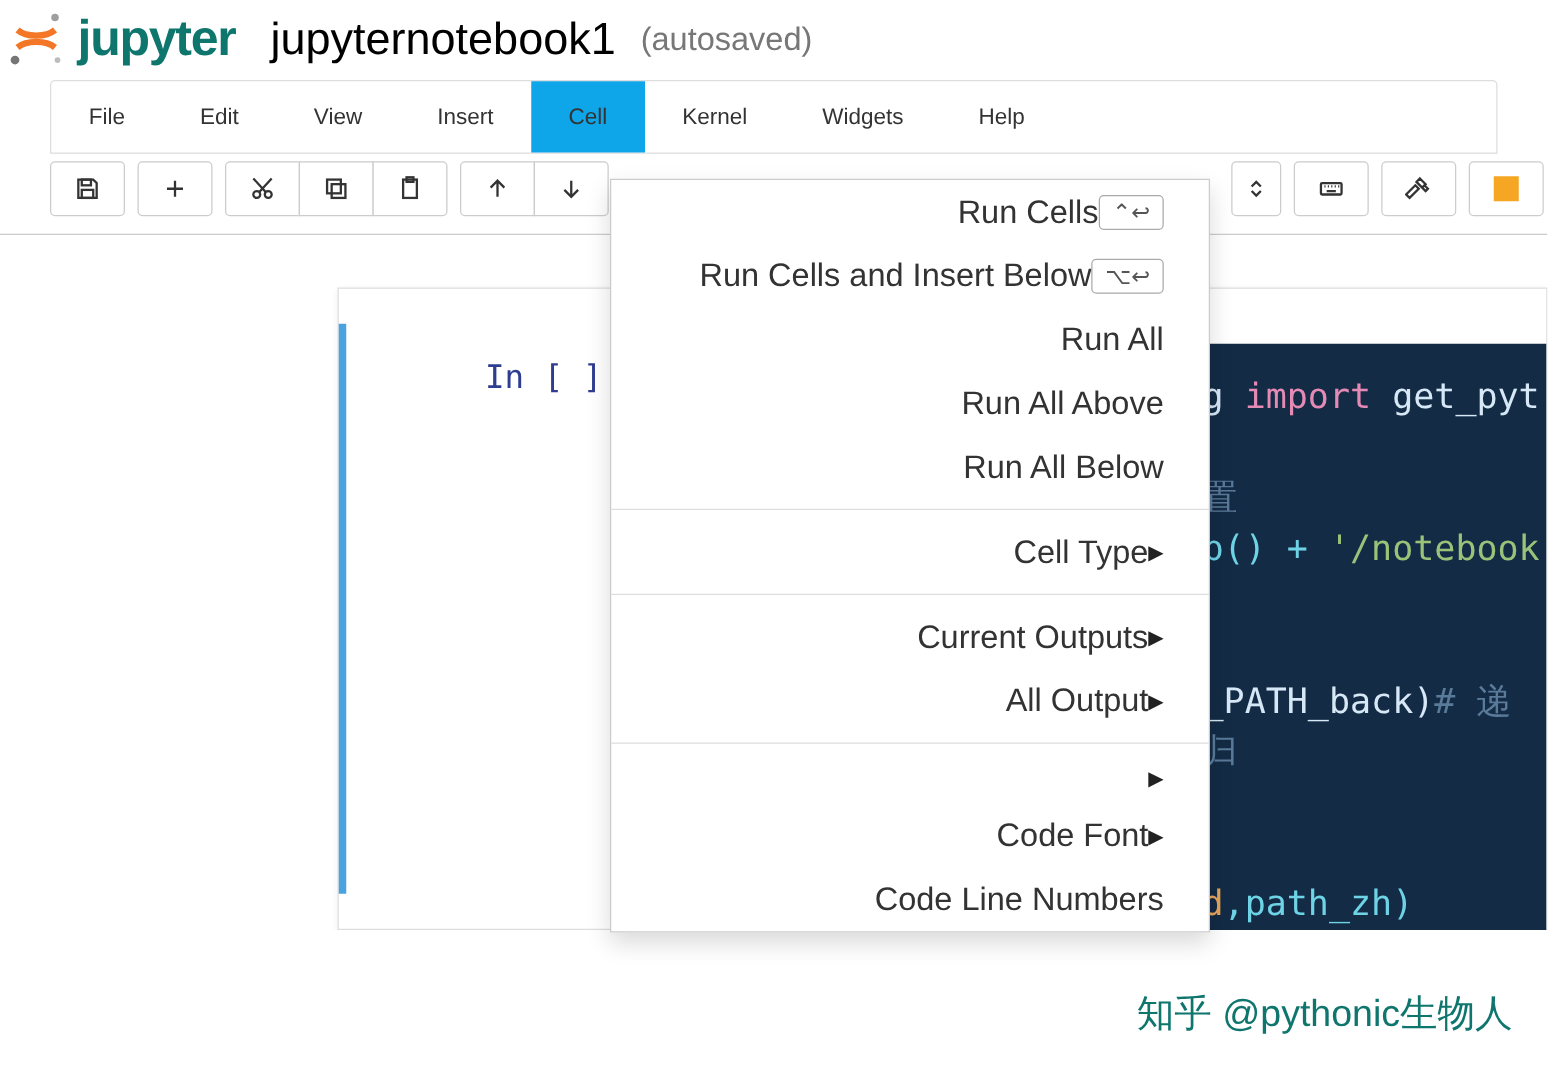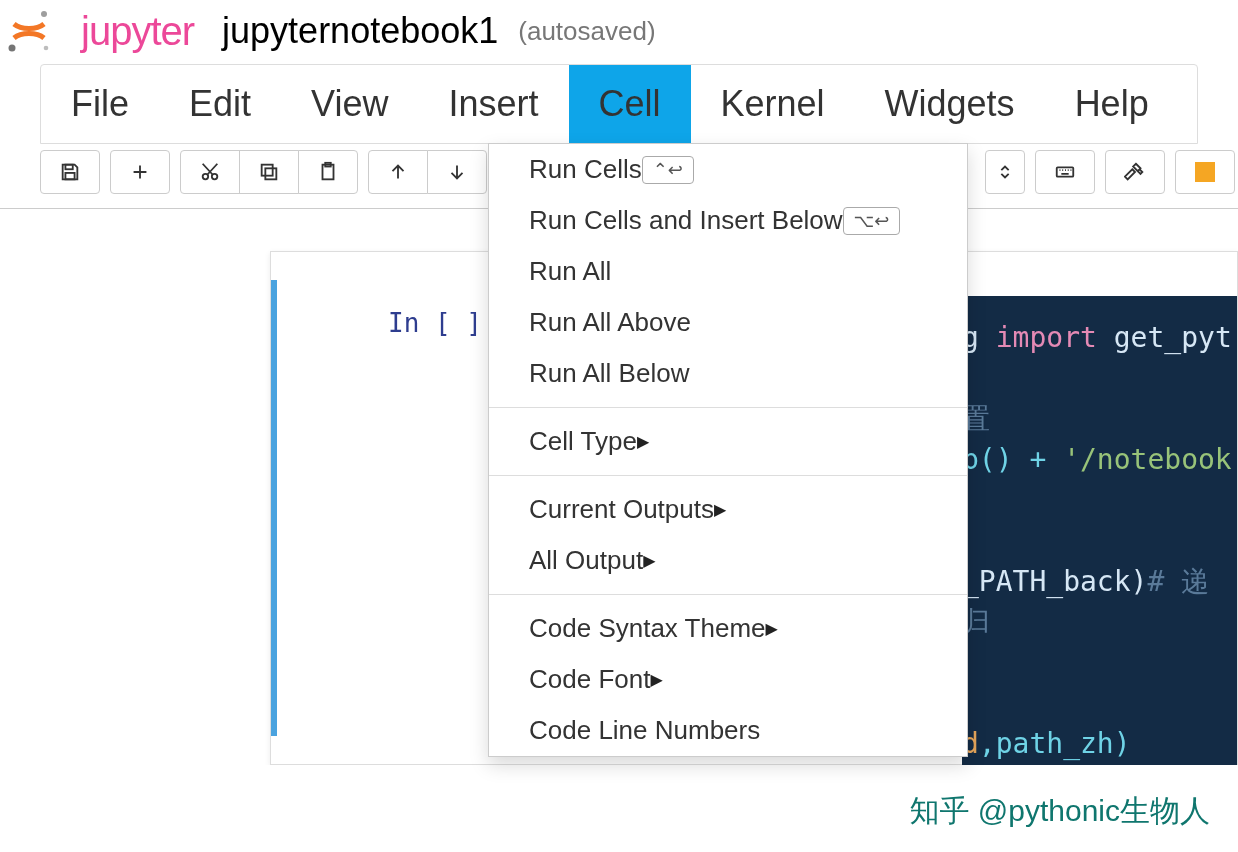--- a/index.html
+++ b/index.html
@@ -1,40 +1,40 @@
 <!DOCTYPE html>
 <html><head>
 <meta charset="utf-8">
 <style>
   * { box-sizing: border-box; margin: 0; padding: 0; }
   body { font-family: "Helvetica Neue", Helvetica, Arial, sans-serif; background:#fff; color:#000; width:1238px; }
   
   .header { display:flex; align-items:center; padding:8px 8px 4px 6px; }
   .logo { display:flex; align-items:center; gap:10px; margin-right:28px; }
   .logo-mark { width:46px; height:46px; position:relative; }
-  .logo-word { font-size:40px; color:#ec4899; font-weight:400; letter-spacing:-1px;margin-left:19px; }
+  .logo-word { font-size:40px; color:#0f766e; font-weight:700; letter-spacing:-1px; }
   .nb-name { font-size:36px; color:#000; font-weight:400; }
   .checkpoint { font-size:26px; color:#777; margin-left:12px; }
   .autosaved { font-size:26px; color:#777; margin-left:20px; }
   
   .menubar { display:flex; border:1px solid #ddd; border-radius:4px 4px 0 0; margin:6px 40px 0 40px; }
-  .menu-item { padding:18px 30px; font-size:36px; color:#333; cursor:default; }
+  .menu-item { padding:18px 30px; font-size:18px; color:#333; cursor:default; }
   .menu-item.active { background:#0ea5e9; }
   
   .toolbar-wrap { border-bottom:1px solid #ccc; padding:6px 0 14px 40px; display:flex; gap:10px; }
   .btn-group { display:flex; }
   .tbtn { width:60px; height:44px; border:1px solid #ccc; border-radius:4px; background:#fff; display:flex; align-items:center; justify-content:center; color:#444; }
   .btn-group .tbtn { border-radius:0; margin-left:-1px; }
   .btn-group .tbtn:first-child { border-radius:4px 0 0 4px; margin-left:0; }
   .btn-group .tbtn:last-child { border-radius:0 4px 4px 0; }
   .tbtn svg { width:22px; height:22px; stroke:#333; fill:none; stroke-width:2; }
   .square-orange { width:20px; height:20px; background:#f5a623; }
   
   .dropdown { position:absolute; left:488px; top:143px; width:480px; background:#fff; border:1px solid #ccc; box-shadow:0 8px 18px rgba(0,0,0,.15); z-index:10; }
-  .dd-item { display:flex; align-items:center; justify-content:flex-start; padding:10px 36px 10px 40px; font-size:26px; color:#333; cursor:default; }
+  .dd-item { display:flex; align-items:center; justify-content:flex-end; padding:10px 36px 10px 40px; font-size:26px; color:#333; cursor:default; }
   .dd-item .kbox { border:1px solid #aaa; border-radius:4px; padding:2px 10px; font-size:18px; color:#555; font-family:sans-serif; }
   .dd-sep { height:1px; background:#ddd; margin:8px 0; }
   .dd-item .arrow { font-size:16px; color:#222; }
   
   .nb-area { margin:42px 0 0 270px; background:#fff; border:1px solid #ddd; box-shadow:0 2px 6px rgba(0,0,0,.08); padding:28px 0 28px 0; position:relative; }
   .cell { display:flex;gap:47px; }
   .gutter { width:6px; background:#4aa3df; }
   .prompt { font-family:Menlo,Consolas,monospace; font-size:26px; color:#2e3d8f; margin:28px 20px 0 64px; white-space:pre; }
   .code-block { position:absolute; right:0; top:44px; background:#132b45; color:#d6e7f5; font-family:Menlo,Consolas,monospace; font-size:28px; padding:22px 0 22px 0; line-height:1.45; width:275px; overflow:hidden; }
   .code-block .c-pink { color:#e48ab5; }
@@ -170,21 +170,20 @@
     <div class="dd-item">
       <span>Current Outputs</span>
       <span class="arrow">▶</span>
     </div>
     <div class="dd-item">
       <span>All Output</span>
       <span class="arrow">▶</span>
     </div>
     <div class="dd-sep"></div>
     <div class="dd-item">
-      <span>Code Syntax Theme</span>
       <span class="arrow">▶</span>
     </div>
     <div class="dd-item">
       <span>Code Font</span>
       <span class="arrow">▶</span>
     </div>
     <div class="dd-item">
       <span>Code Line Numbers</span>
     </div>
   </div>

